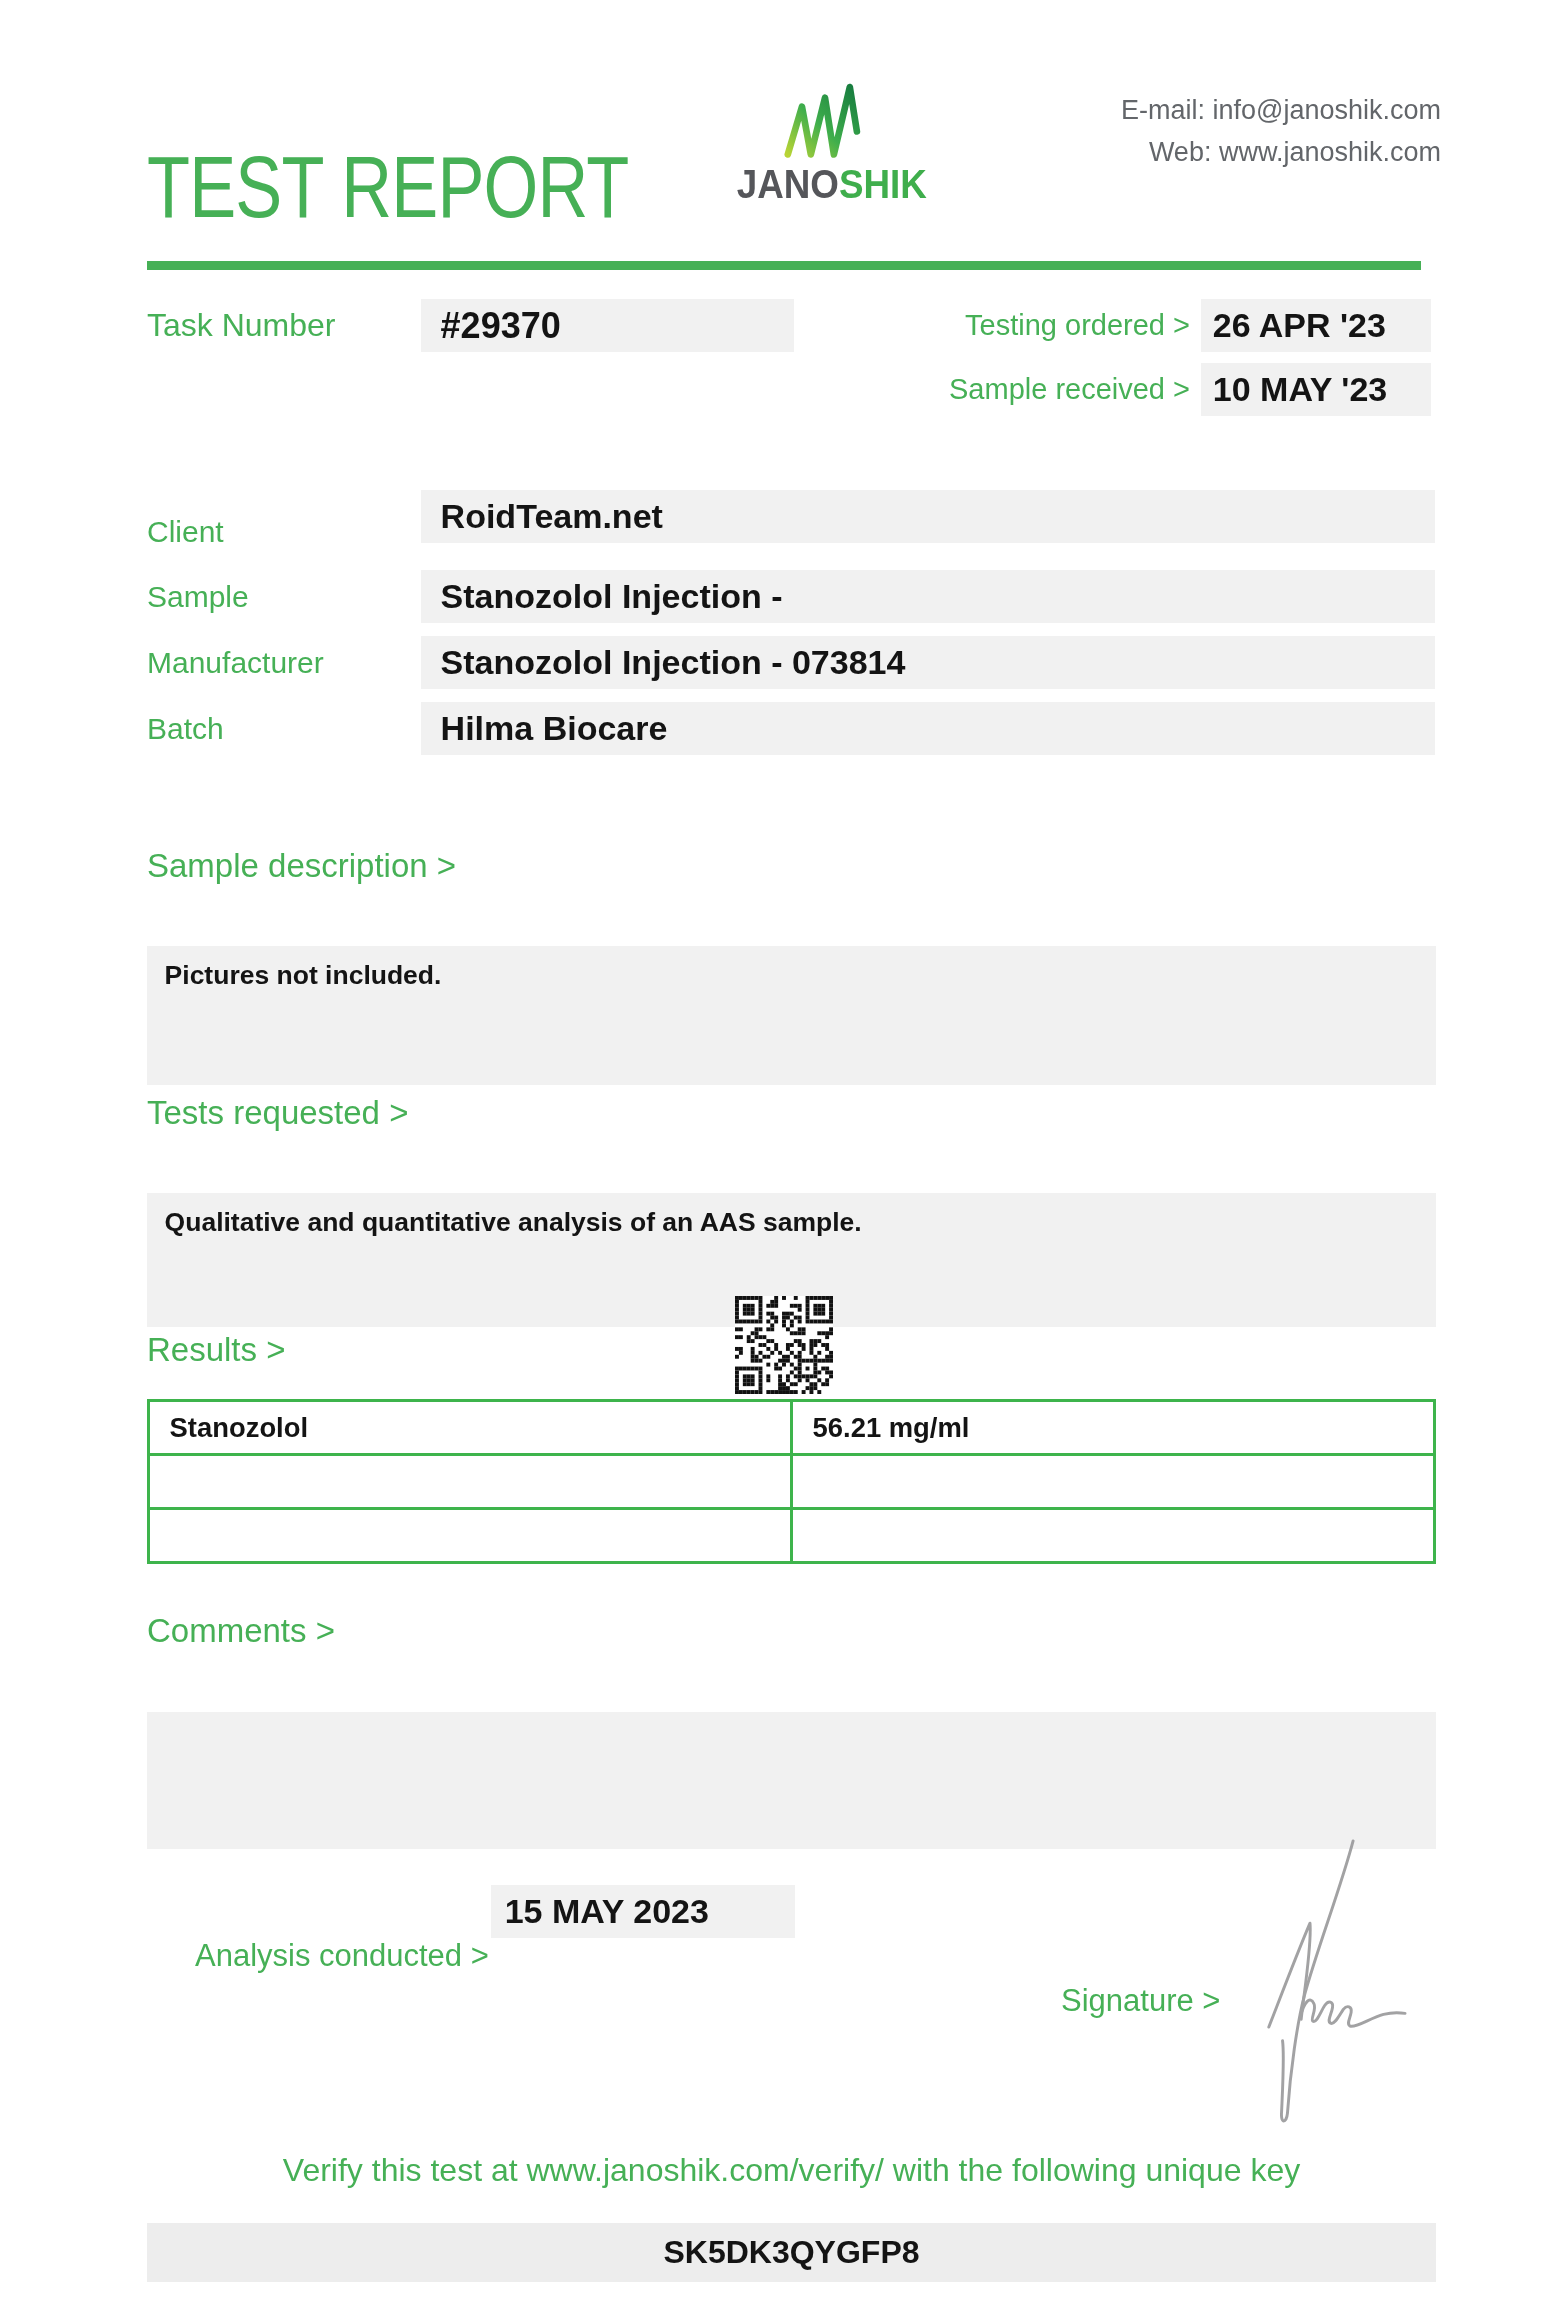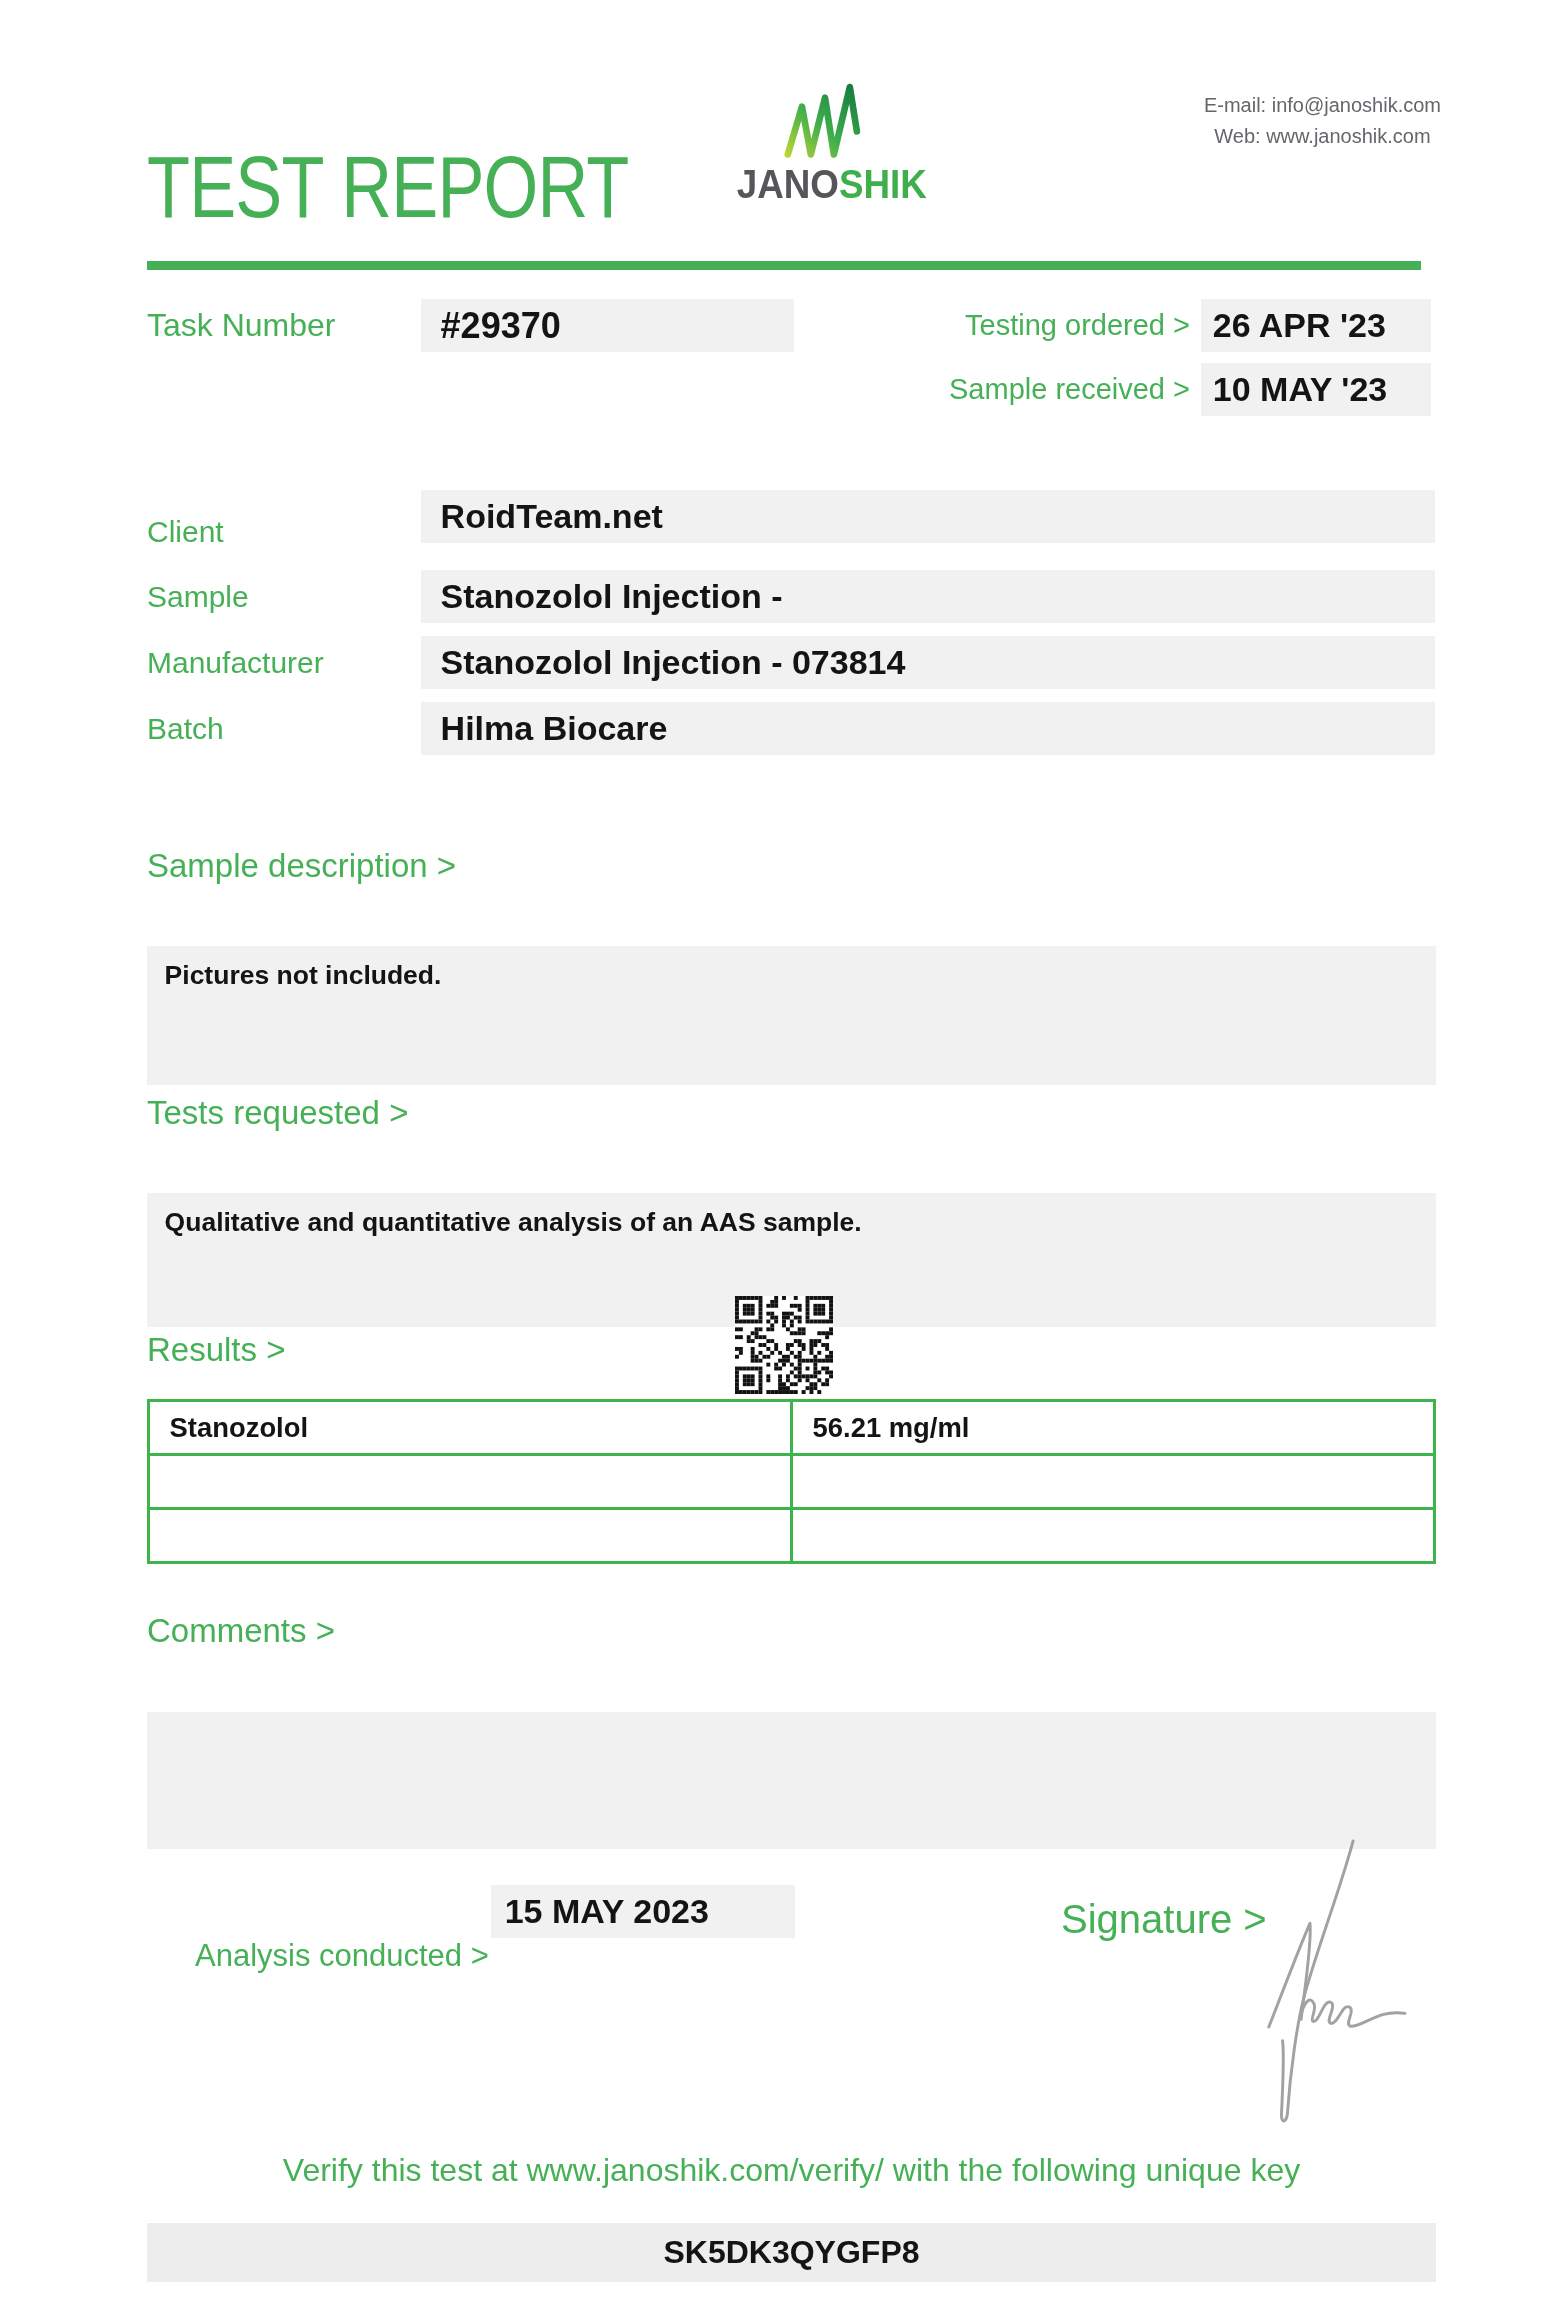--- a/index.html
+++ b/index.html
@@ -27,22 +27,22 @@
   }
   .logo-wrap { left: 729px; top: 80px; width: 192px; text-align: center; }
   .logo-icon { display: block; margin: 0 auto; }
   .logo-text {
     margin-top: 3.9px; font-size: 40px; font-weight: 700; letter-spacing: 0px;
     white-space: nowrap; transform: scale(0.92,1); transform-origin: center top;
   }
   .logo-jano { color: #55565A; }
   .logo-shik { color: #3FAE4C; }
   .contact {
-    top: 90px; right: 127px; text-align: center;
-    font-size: 20px; color: #63666A; line-height: 1.55; white-space: nowrap;
+    top: 90px; right: 127px; text-align: right;
+    font-size: 27px; color: #63666A; line-height: 1.55; white-space: nowrap;
   }
   .header-rule { left: 147px; top: 261px; width: 1274px; height: 8.8px; background: #46B056; }
 
   
   .green-label { color: #46B056; font-size: 30px; font-weight: 400; white-space: nowrap; }
   .value-box { background: #F1F1F1; }
   .value-text {
     font-size: 34px; font-weight: 700; color: #141414; white-space: nowrap;
     display: block; line-height: 53px;
   }
@@ -78,21 +78,21 @@
     border: 3.9px solid #3EB44C; height: 54px;
     font-size: 27.4px; font-weight: 700; color: #141414;
     padding: 0 0 0 19.6px; vertical-align: middle; background: #ffffff;
   }
   .results-table col.c1 { width: 643px; }
 
   
   .analysis-label { left: 147px; top: 1929px; line-height: 53px; font-size: 31px; margin-left: 48px; }
   .analysis-box { left: 491px; top: 1885px; width: 304px; height: 53px; }
   .analysis-box .value-text { padding-left: 13.7px; }
-  .signature-label { left: 1061px; top: 1893px; line-height: 53px; font-size: 40px; }
+  .signature-label { left: 1061px; top: 1974px; line-height: 53px; font-size: 31px; }
 
   .verify-line {
     left: 147px; top: 2152px; width: 1289px; text-align: center;
     color: #46B056; font-size: 32px; font-weight: 400; white-space: nowrap;
   }
   .key-box {
     left: 147px; top: 2223px; width: 1289px; height: 59px;
     background: #EDEDED; text-align: center;
   }
   .key-box .key-text {

